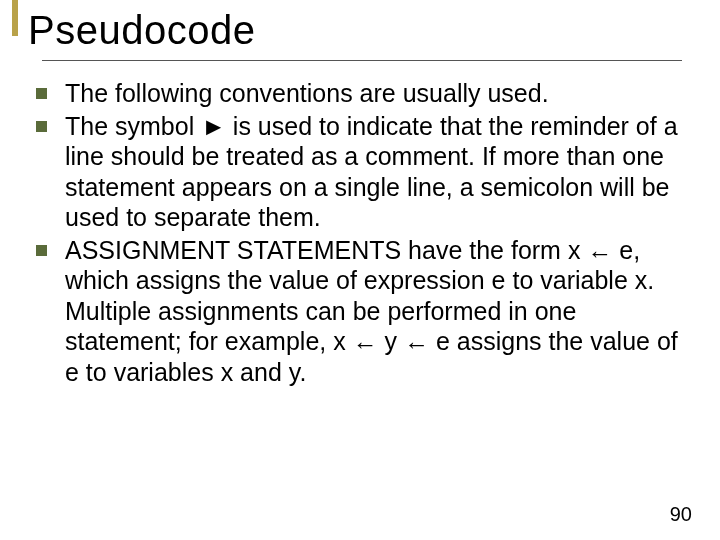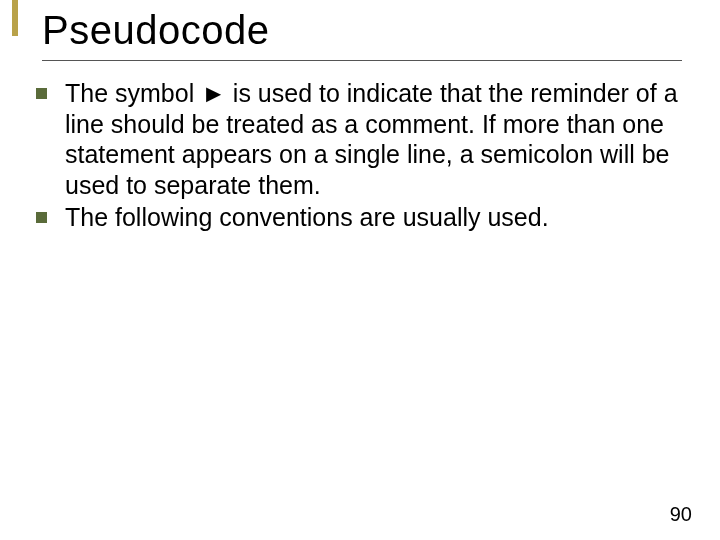--- a/index.html
+++ b/index.html
@@ -21,21 +21,21 @@
   .accent-bar {
     position: absolute;
     left: 12px;
     top: 0;
     width: 6px;
     height: 36px;
     background: #b9a24a;
   }
   .title {
     position: absolute;
-    left: 42px;
+    left: 28px;
     top: 8px;
     font-size: 40px;
     letter-spacing: 0.5px;
   }
   .title-rule {
     position: absolute;
     left: 42px;
     top: 60px;
     width: 640px;
     height: 0;
@@ -79,26 +79,30 @@
 
   <div class="accent-bar"></div>
 
   <div class="title">Pseudocode</div>
   <div class="title-rule"></div>
 
   <div class="body">
 
     <div class="item">
       <div class="bullet"></div>
+      <div class="text">The following conventions are usually used.</div>
+    </div>
+
+    <div class="item">
+      <div class="bullet"></div>
       <div class="text">The symbol ► is used to indicate that the reminder of a line should be treated as a comment. If more than one statement appears on a single line, a semicolon will be used to separate them.</div>
     </div>
 
     <div class="item">
       <div class="bullet"></div>
-      <div class="text">The following conventions are usually used.</div>
+      <div class="text">ASSIGNMENT STATEMENTS have the form  x ← e, which assigns the value of expression e to variable x. Multiple assignments can be performed in one statement; for example, x ← y ← e   assigns the value of e to variables x and y.</div>
     </div>
-
 
   </div>
 
   <div class="page-num">90</div>
 
 </div>
 
 </body></html>

